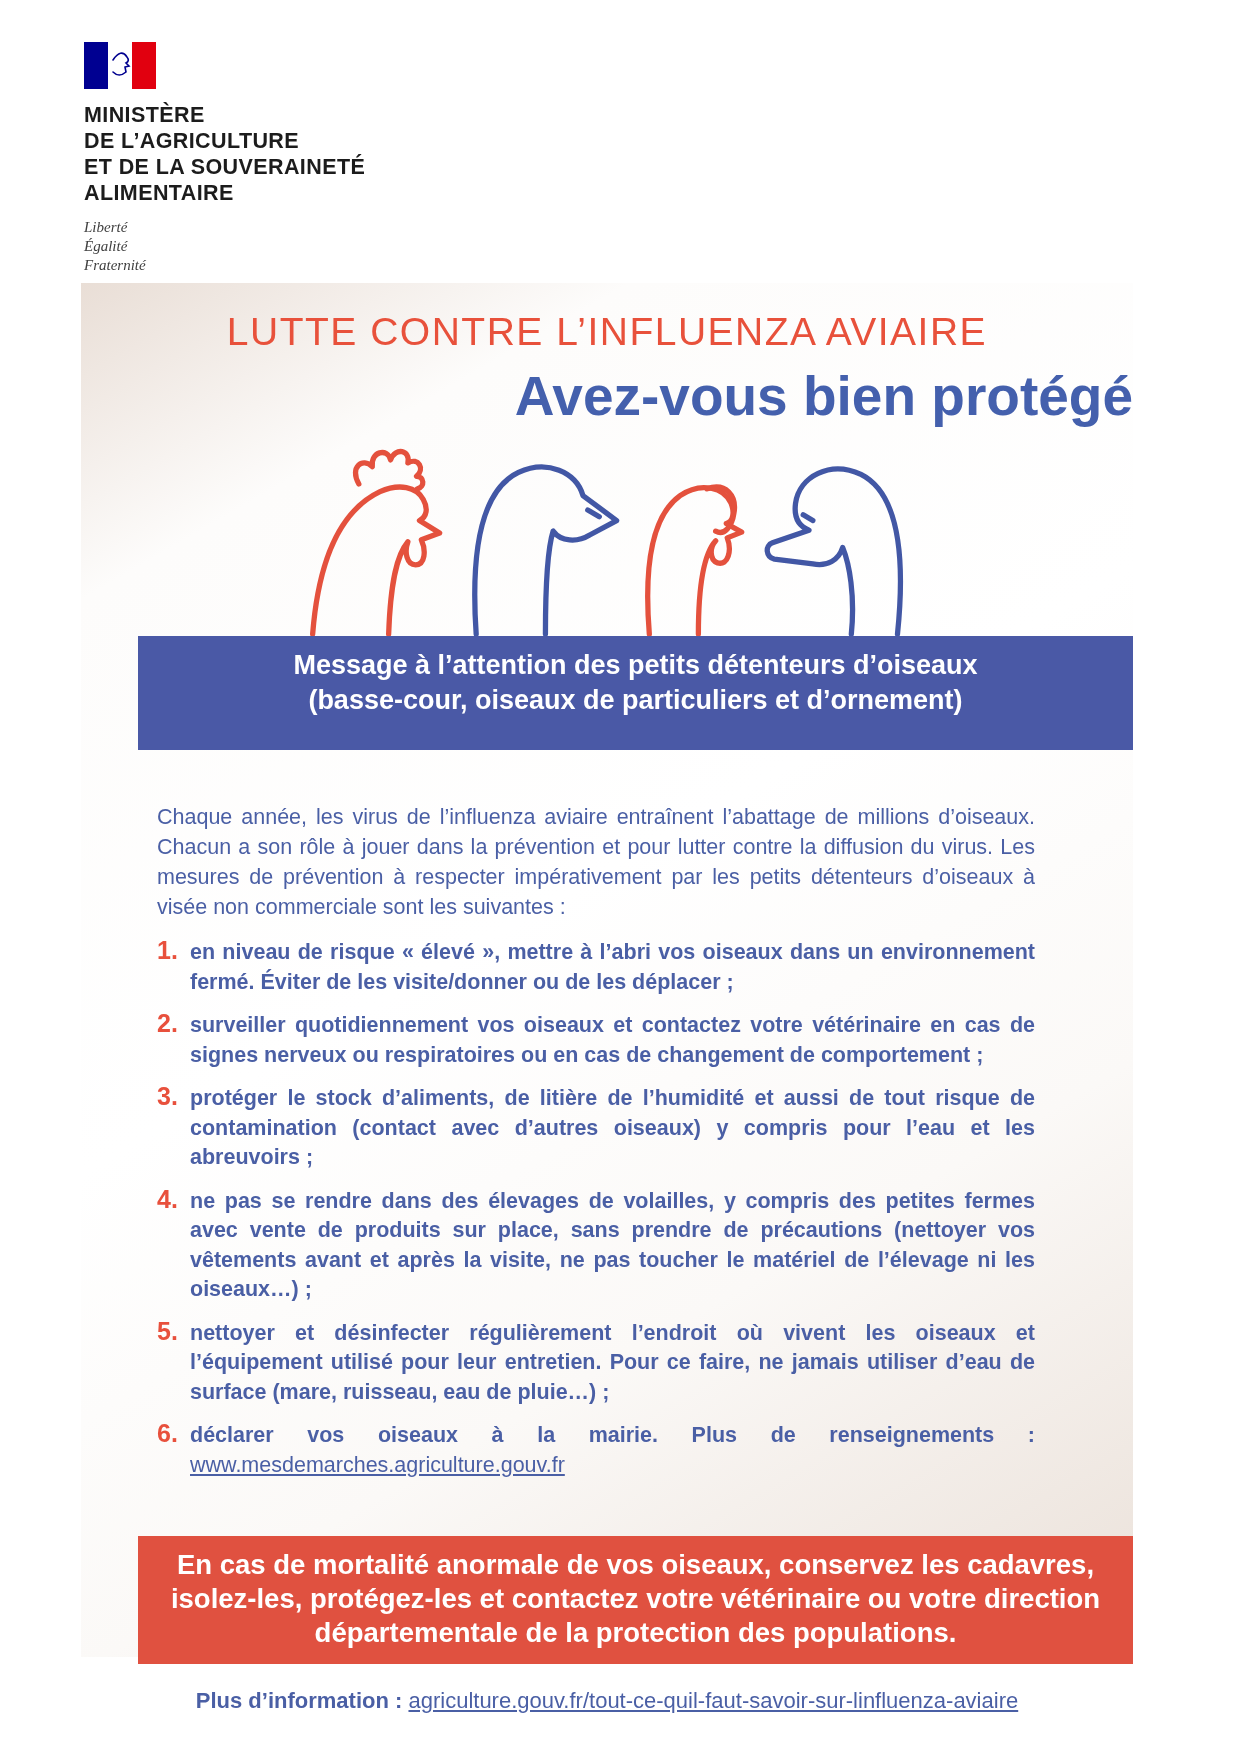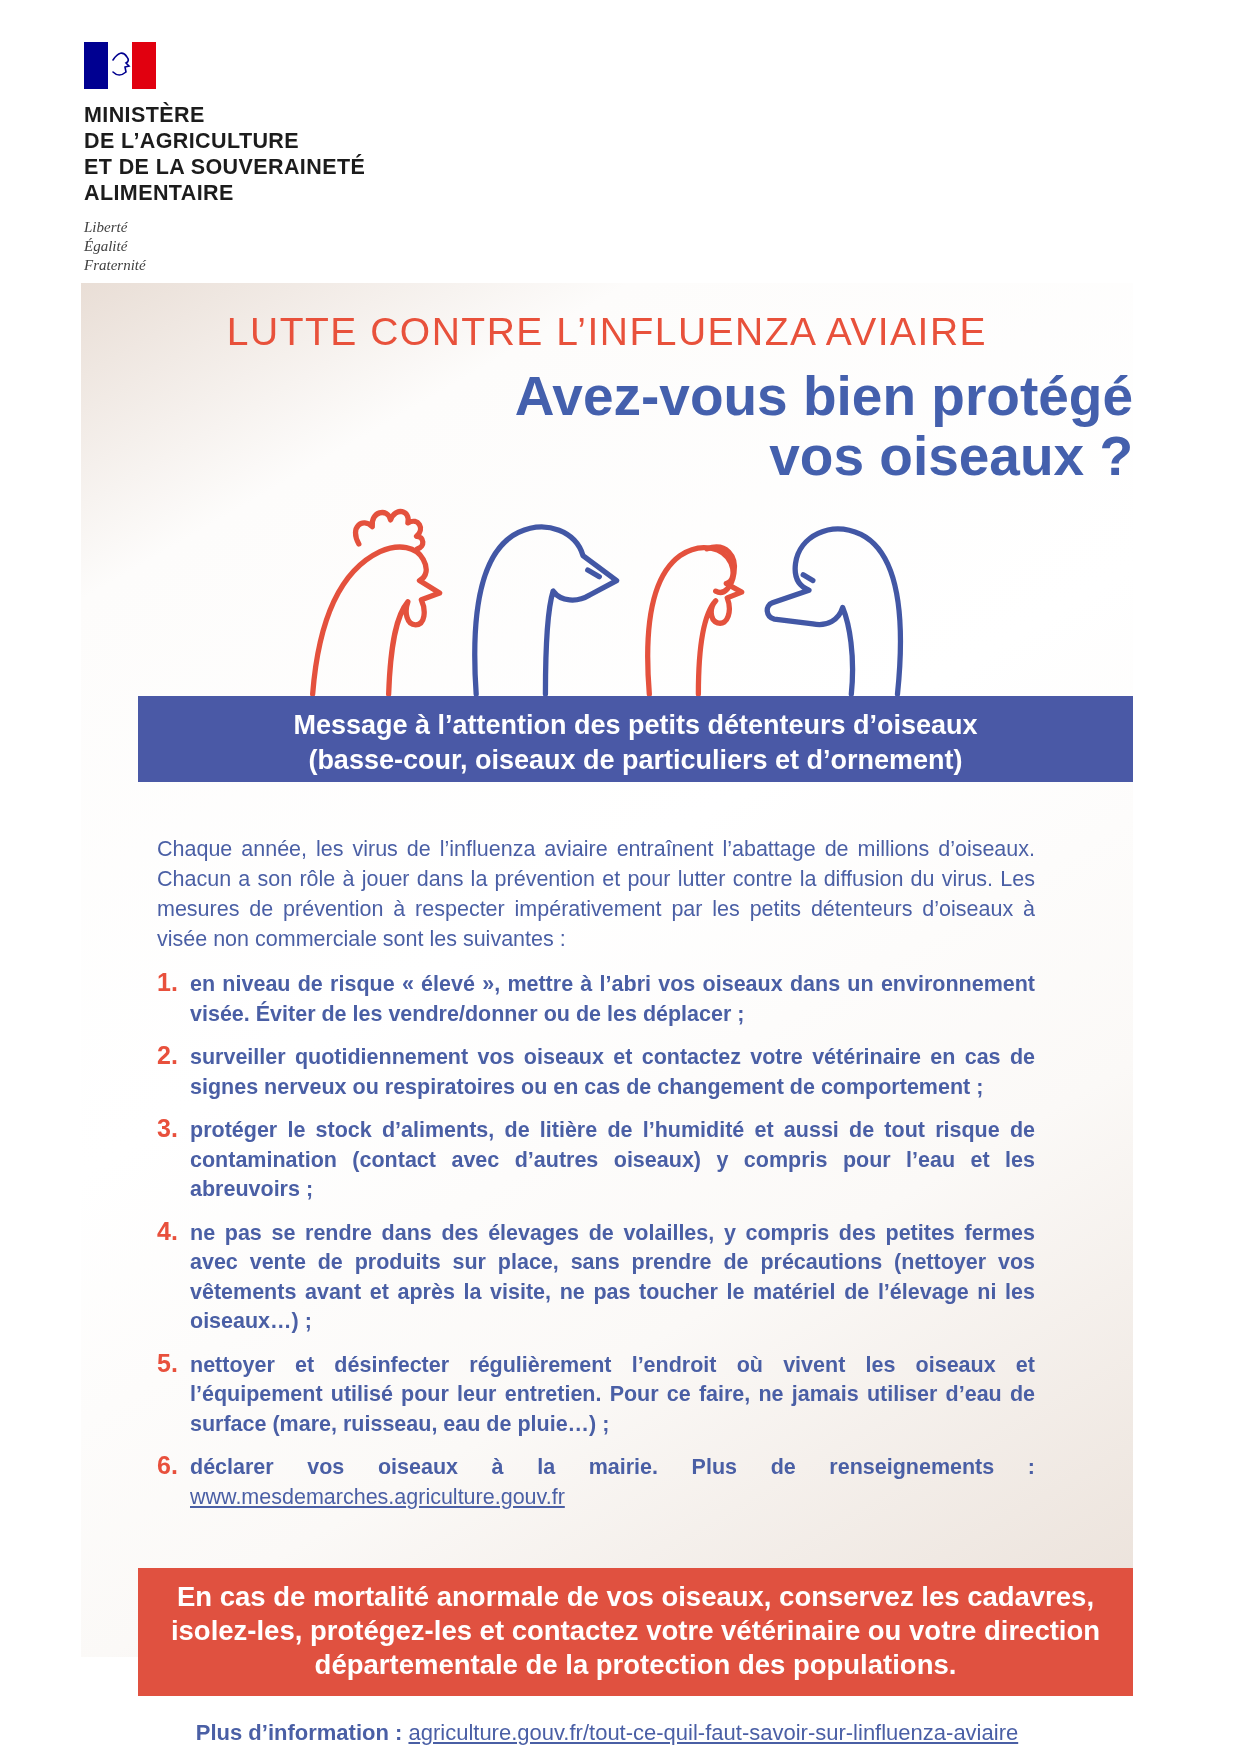--- a/index.html
+++ b/index.html
@@ -30,21 +30,21 @@
 
   .kicker{padding-top:27px;text-align:center;font-size:39px;letter-spacing:1.5px;
     color:#e8513b;font-weight:400;}
   .title{margin-top:12px;text-align:right;font-size:55px;line-height:60px;
     font-weight:bold;color:#4460ad;}
 
   .birds{margin-top:8px;height:202px;display:flex;justify-content:center;align-items:flex-end;}
   .birds svg{display:block;}
 
   .banner{margin-left:57px;width:995px;box-sizing:border-box;text-align:center;color:#ffffff;font-weight:bold;}
-  .banner-blue{background:#4a59a6;padding:12px 10px 4px;font-size:27px;line-height:35px;}
+  .banner-blue{background:#4a59a6;padding:12px 10px 32px;font-size:27px;line-height:35px;}
   .banner-red{margin-top:56px;background:#e05140;padding:12px 10px 14px;font-size:27.5px;line-height:34px;}
 
   .textcol{margin-left:76px;width:878px;color:#4a5fa5;}
   .intro{margin-top:52px;font-size:21.5px;line-height:30px;text-align:justify;}
 
   ul.measures{list-style:none;margin:16px 0 0 0;padding:0;}
   ul.measures li{
     position:relative;margin-top:14px;padding-left:33px;
     font-size:21.5px;line-height:29.5px;font-weight:bold;text-align:justify;color:#4a5fa5;
   }
@@ -81,21 +81,20 @@
       <div>Fraternité</div>
     </div>
   </div>
 
   <div class="card">
 
     <div class="kicker">LUTTE CONTRE L’INFLUENZA AVIAIRE</div>
 
     <div class="title">
       <div>Avez-vous bien protégé</div>
-      <div>vos oiseaux ?</div>
     </div>
 
     <div class="birds">
       <svg width="640" height="202" viewBox="0 0 640 210" fill="none" stroke-linecap="round" stroke-linejoin="round">
         <g stroke="#e4513d" stroke-width="5.5">
           <path d="M62,52 C52,34 66,24 76,34 C74,18 92,14 95,27 C100,13 116,17 113,30 C124,24 131,36 122,44 C130,44 131,55 123,57"></path>
           <path d="M14,208 C20,132 42,80 84,60 C104,51 122,55 129,68 C134,77 133,86 125,90 L146,103 L127,110 C132,121 131,136 121,136 C112,136 109,123 113,112 C102,125 95,152 93,208"></path>
         </g>
         <g stroke="#4257a5" stroke-width="5.5">
           <path d="M184,208 C178,120 190,58 228,40 C258,26 288,40 295,64 L330,90 L302,105 C289,113 272,112 264,101 C258,120 256,160 256,208"></path>
@@ -115,21 +114,21 @@
     <div class="banner banner-blue">
       <div>Message à l’attention des petits détenteurs d’oiseaux</div>
       <div>(basse-cour, oiseaux de particuliers et d’ornement)</div>
     </div>
 
     <div class="textcol">
       <div class="intro">Chaque année, les virus de l’influenza aviaire entraînent l’abattage de millions d’oiseaux. Chacun a son rôle à jouer dans la prévention et pour lutter contre la diffusion du virus. Les mesures de prévention à respecter impérativement par les petits détenteurs d’oiseaux à visée non commerciale sont les suivantes :</div>
 
       <ul class="measures">
         <li>
-          <span class="num">1.</span><span>en niveau de risque « élevé », mettre à l’abri vos oiseaux dans un environnement visée. Éviter de les vendre/donner ou de les déplacer ;</span>
+          <span class="num">1.</span><span>en niveau de risque « élevé », mettre à l’abri vos oiseaux dans un environnement fermé. Éviter de les visite/donner ou de les déplacer ;</span>
         </li>
         <li>
           <span class="num">2.</span><span>surveiller quotidiennement vos oiseaux et contactez votre vétérinaire en cas de signes nerveux ou respiratoires ou en cas de changement de comportement ;</span>
         </li>
         <li>
           <span class="num">3.</span><span>protéger le stock d’aliments, de litière de l’humidité et aussi de tout risque de contamination (contact avec d’autres oiseaux) y compris pour l’eau et les abreuvoirs ;</span>
         </li>
         <li>
           <span class="num">4.</span><span>ne pas se rendre dans des élevages de volailles, y compris des petites fermes avec vente de produits sur place, sans prendre de précautions (nettoyer vos vêtements avant et après la visite, ne pas toucher le matériel de l’élevage ni les oiseaux…) ;</span>
         </li>

